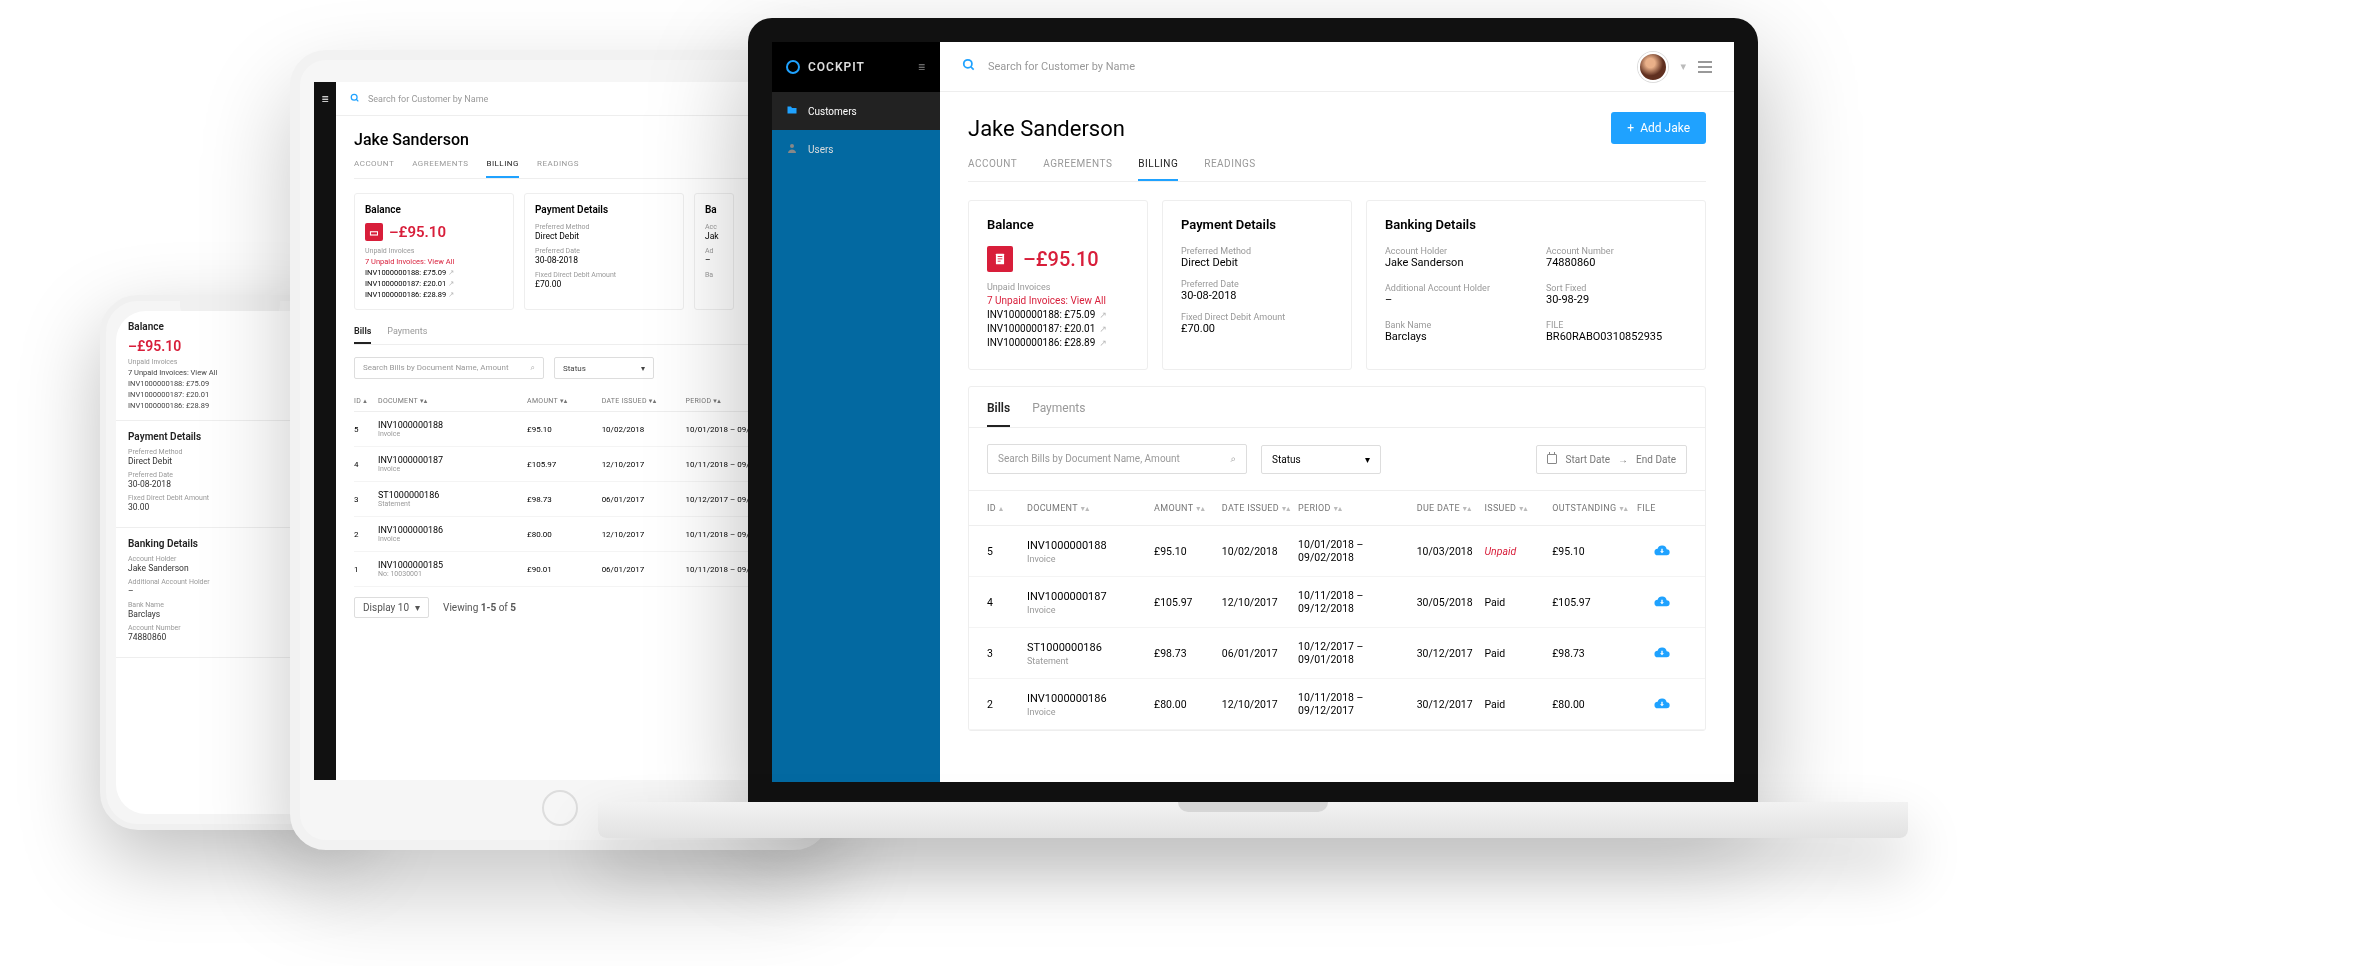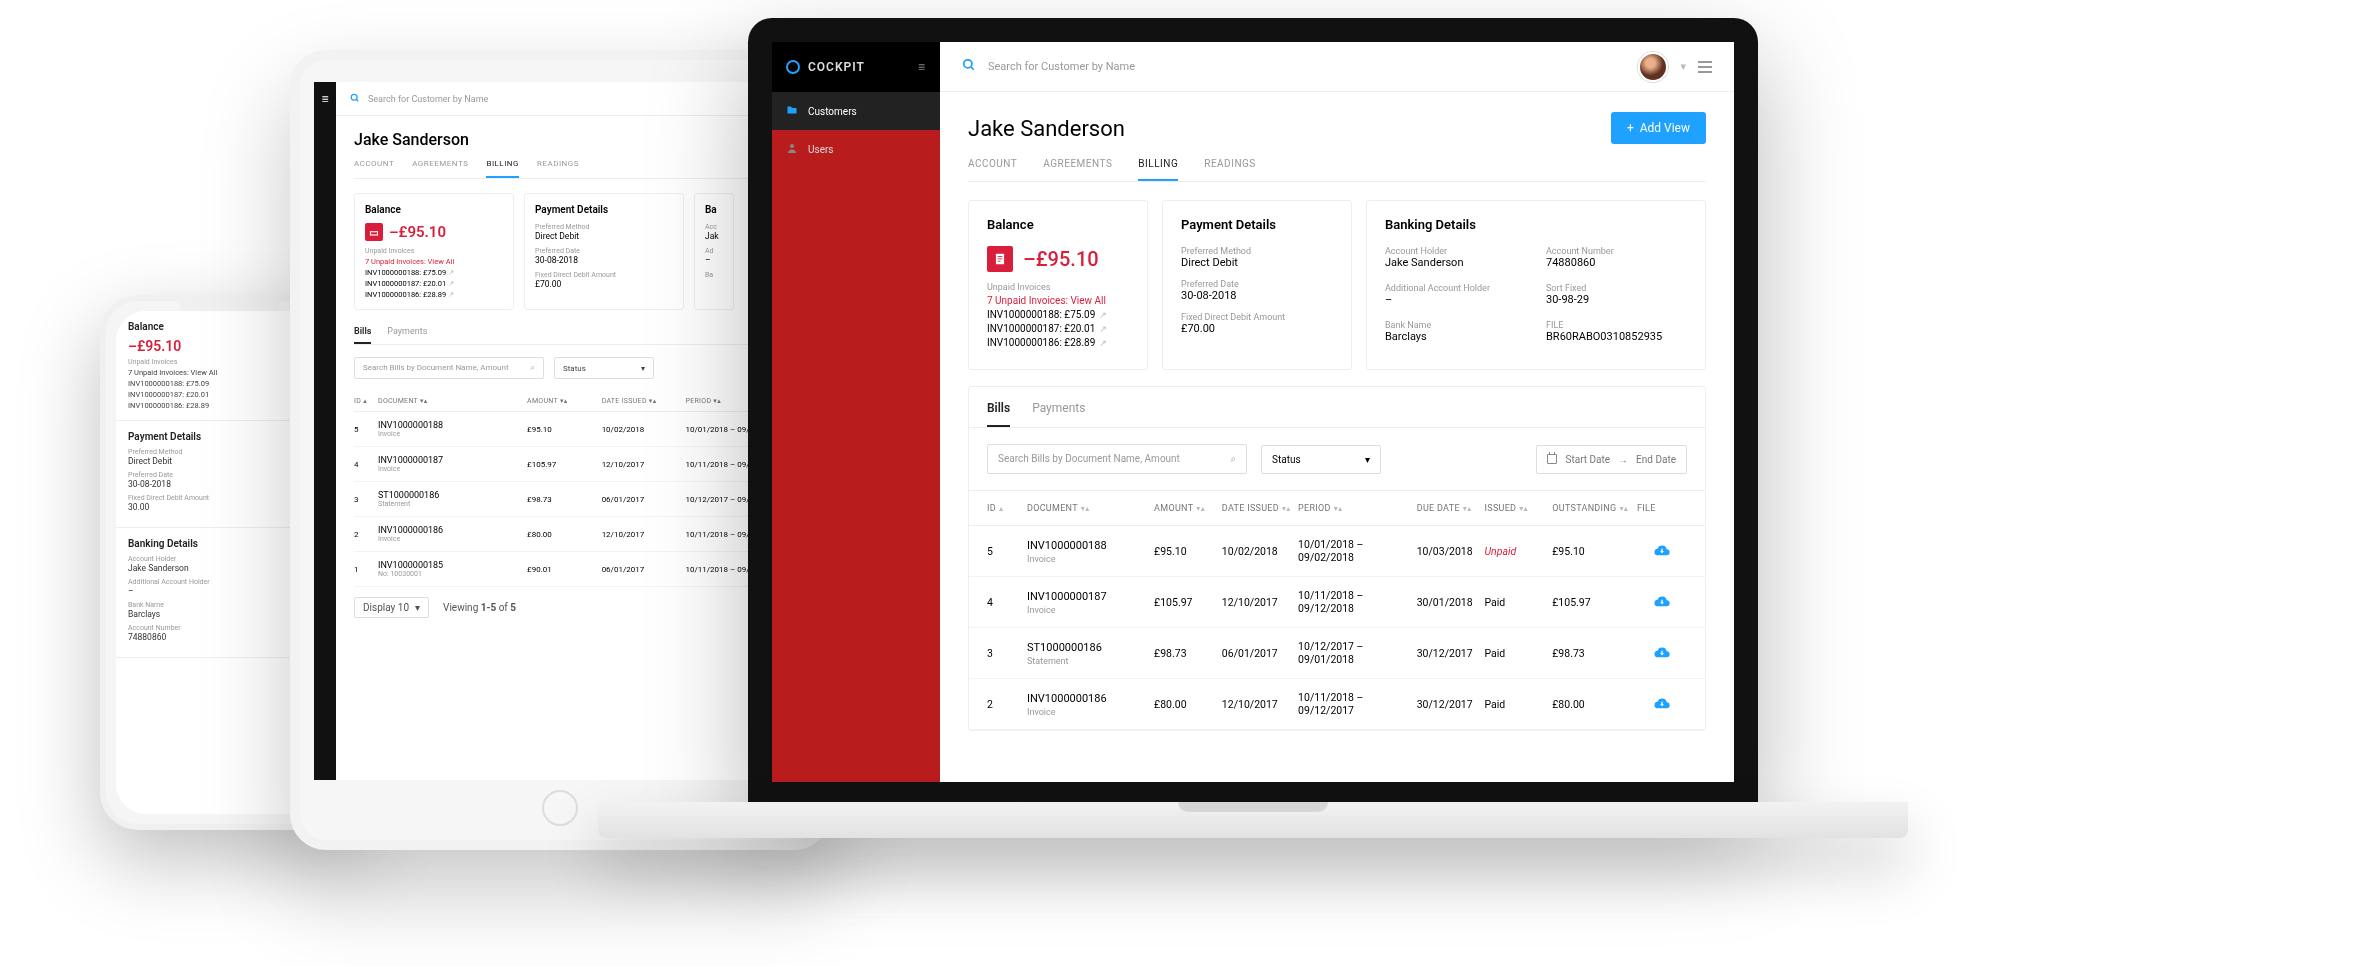--- a/index.html
+++ b/index.html
@@ -55,21 +55,21 @@
 .t-footer { display: flex; gap: 14px; align-items: center; margin-top: 10px; font-size: 10px; color: #555; }
 .t-disp { border: 1px solid #ddd; padding: 4px 8px; border-radius: 2px; display: flex; gap: 6px; align-items: center; }
 
 
 .laptop { position: absolute; left: 748px; top: 18px; width: 1010px; }
 .laptop-screen-frame { background: #111; border-radius: 24px 24px 0 0; padding: 24px 24px 20px; box-shadow: 0 40px 100px rgba(0,0,0,0.28); }
 .laptop-screen { background: #fff; height: 740px; overflow: hidden; font-size: 11px; display: flex; }
 .laptop-base { height: 36px; background: linear-gradient(#f2f2f2,#e2e2e2); margin: 0 -150px; border-radius: 0 0 8px 8px; position: relative; box-shadow: 0 30px 60px rgba(0,0,0,0.2); }
 .laptop-base::after { content: ""; position: absolute; top: 0; left: 50%; transform: translateX(-50%); width: 150px; height: 10px; background: #d6d6d6; border-radius: 0 0 10px 10px; }
 
-.l-sidebar { width: 168px; background: #b91c1c; color: #ddd; font-size: 11px; }
+.l-sidebar { width: 168px; background: #0369a1; color: #ddd; font-size: 11px; }
 .l-brand { height: 50px; display: flex; align-items: center; padding: 0 14px; gap: 8px; background: #000; font-weight: 600; letter-spacing: 1px; font-size: 12px; justify-content: space-between; }
 .l-brand .logo { display: flex; align-items: center; gap: 8px; }
 .l-brand .ring { width: 14px; height: 14px; border: 2px solid #1fa2ff; border-radius: 50%; }
 .l-nav-item { padding: 12px 14px; display: flex; align-items: center; gap: 10px; font-size: 10px; cursor: pointer; }
 .l-nav-item.active { background: #222; color: #fff; }
 .l-nav-item .ficon { color: #1fa2ff; }
 
 .l-main { flex: 1; display: flex; flex-direction: column; overflow: hidden; }
 .l-topbar { height: 50px; border-bottom: 1px solid #eee; display: flex; align-items: center; padding: 0 22px; gap: 12px; color: #999; }
 .l-topbar .sicon { color: #1fa2ff; font-size: 14px; }
@@ -343,21 +343,21 @@
               <span></span>
               <span></span>
               <span></span>
             </div>
         </div>
         <div class="l-body">
           <div class="l-header-row">
             <div class="l-name">Jake Sanderson</div>
             <button class="l-addtask">
                 <span>+</span>
-                <span>Add View</span>
+                <span>Add Jake</span>
               </button>
           </div>
           <div class="l-tabs">
             <div class="l-tab">ACCOUNT</div>
             <div class="l-tab">AGREEMENTS</div>
             <div class="l-tab active">BILLING</div>
             <div class="l-tab">READINGS</div>
           </div>
           <div class="l-cards">
             <div class="l-card" style="flex:0 0 180px;">
@@ -478,21 +478,21 @@
             </div>
             <div class="l-row">
               <div>4</div>
               <div>
                   <div class="doc">INV1000000187</div>
                   <div class="sub">Invoice</div>
                 </div>
               <div>£105.97</div>
               <div>12/10/2017</div>
               <div>10/11/2018 – 09/12/2018</div>
-              <div>30/01/2018</div>
+              <div>30/05/2018</div>
               <div>Paid</div>
               <div>£105.97</div>
               <div class="cloud"><svg class="cloud-svg" viewBox="0 0 24 18" fill="currentColor">
                     <path d="M19 8a7 7 0 00-13.6-1A5 5 0 006 17h13a4.5 4.5 0 000-9zM12 14l-3-3h2V7h2v4h2l-3 3z"></path>
                   </svg></div>
             </div>
             <div class="l-row">
               <div>3</div>
               <div>
                   <div class="doc">ST1000000186</div>

